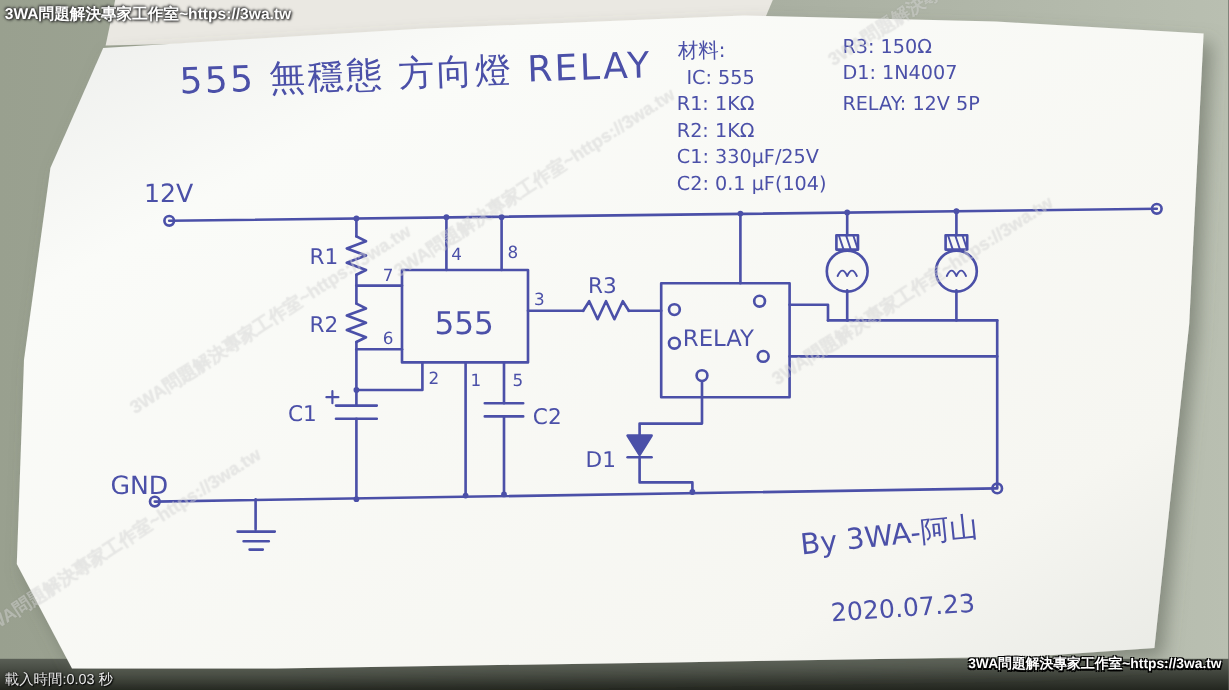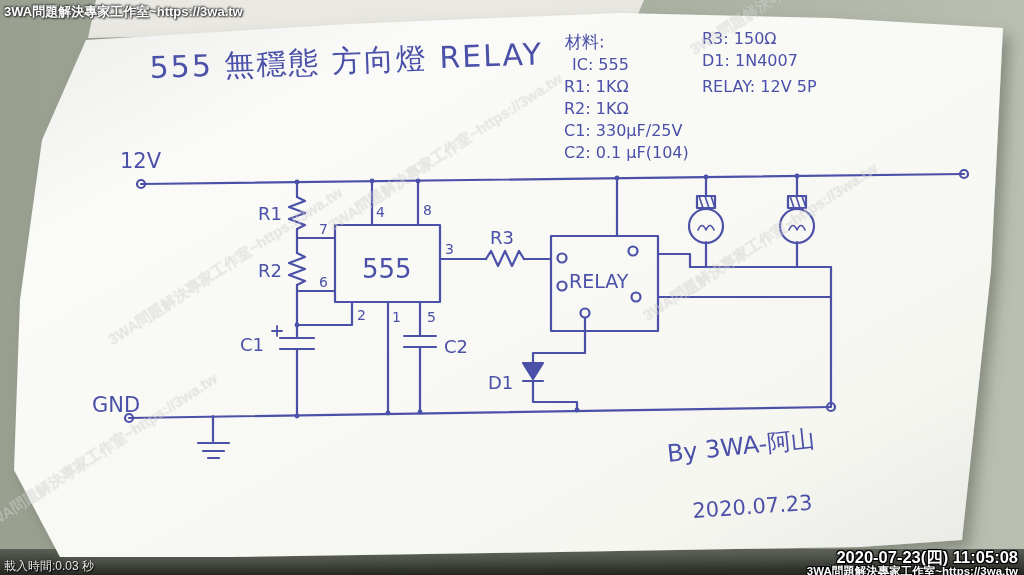--- a/index.html
+++ b/index.html
@@ -182,17 +182,16 @@
 
   <div class="overlay wm-diag" style="left:110px;top:332px;">3WA問題解決專家工作室~https://3wa.tw</div>
   <div class="overlay wm-diag" style="left:330px;top:218px;">3WA問題解決專家工作室~https://3wa.tw</div>
   <div class="overlay wm-diag" style="left:645px;top:308px;">3WA問題解決專家工作室~https://3wa.tw</div>
   <div class="overlay wm-diag" style="left:-15px;top:518px;">3WA問題解決專家工作室~https://3wa.tw</div>
   <div class="overlay wm-diag" style="left:692px;top:42px;">3WA問題解決專家工作室~https://3wa.tw</div>
 
   <div class="overlay wm-loadtime">載入時間:0.03 秒</div>
 
   <div class="overlay wm-bottom">
-    <div class="wm-timestamp">2020-07-23(四) 11:05:08</div>
     <div class="wm-site">3WA問題解決專家工作室~https://3wa.tw</div>
   </div>
 
 </div>
 
 </body></html>

